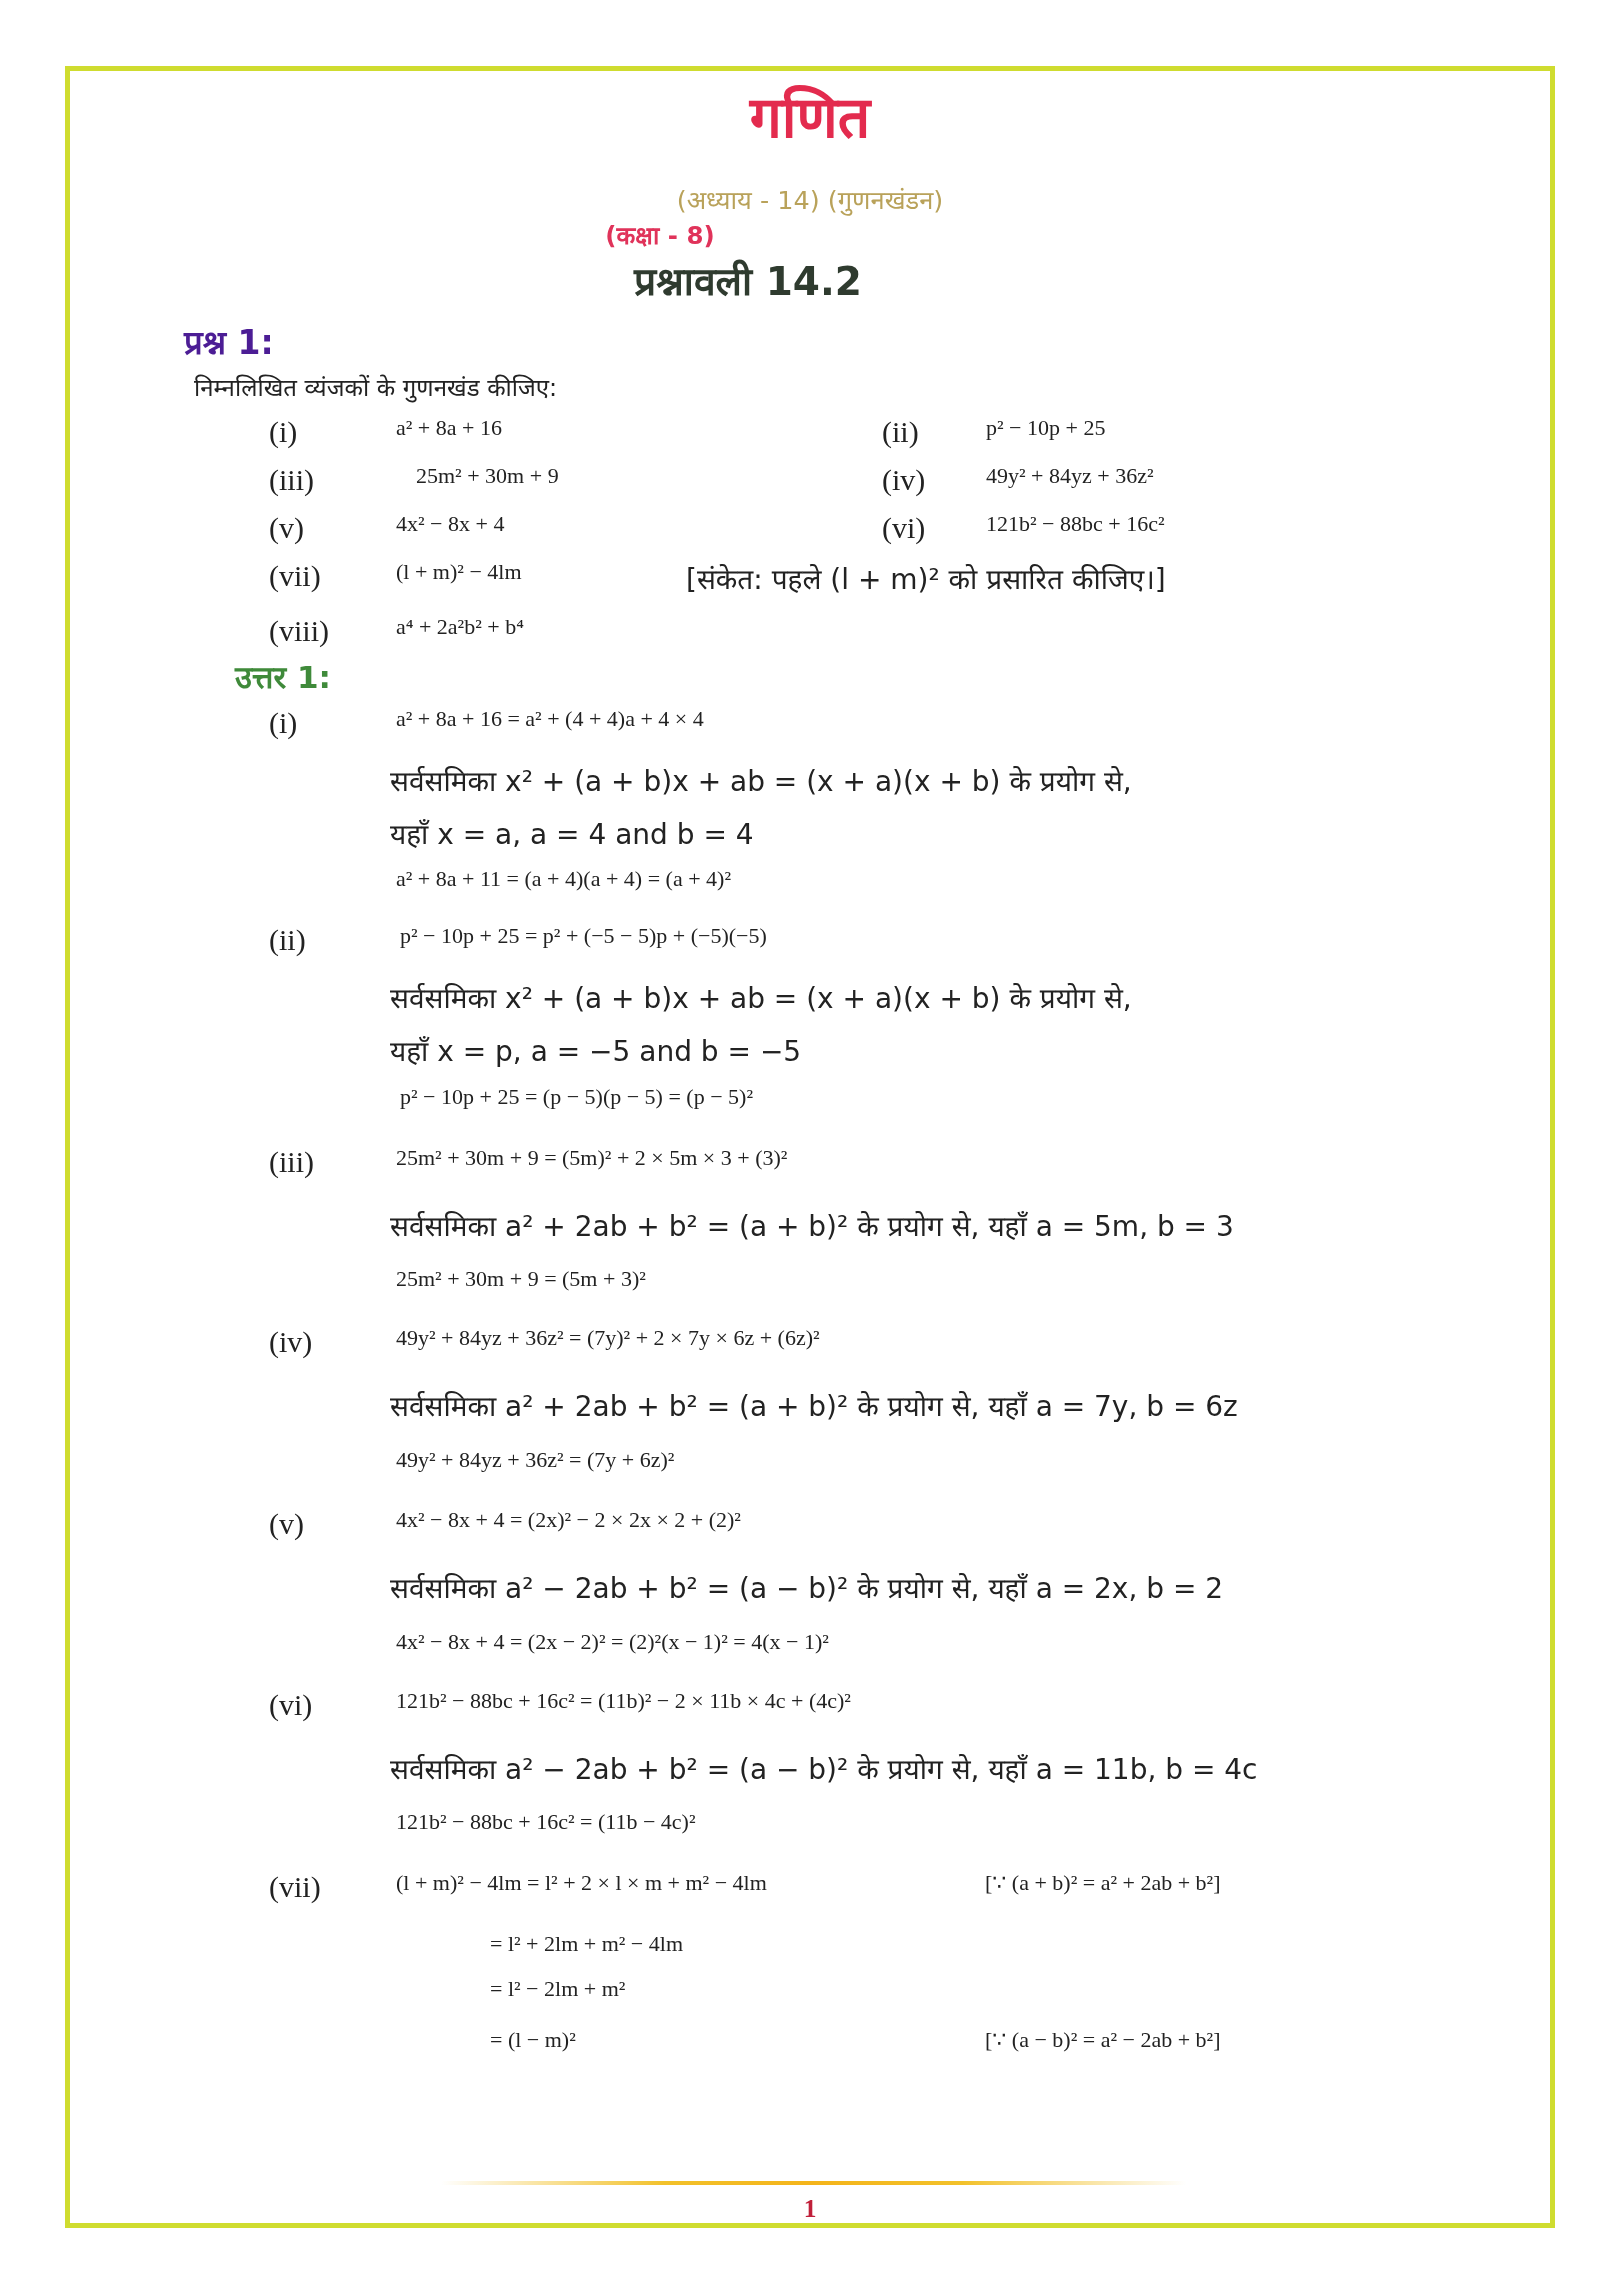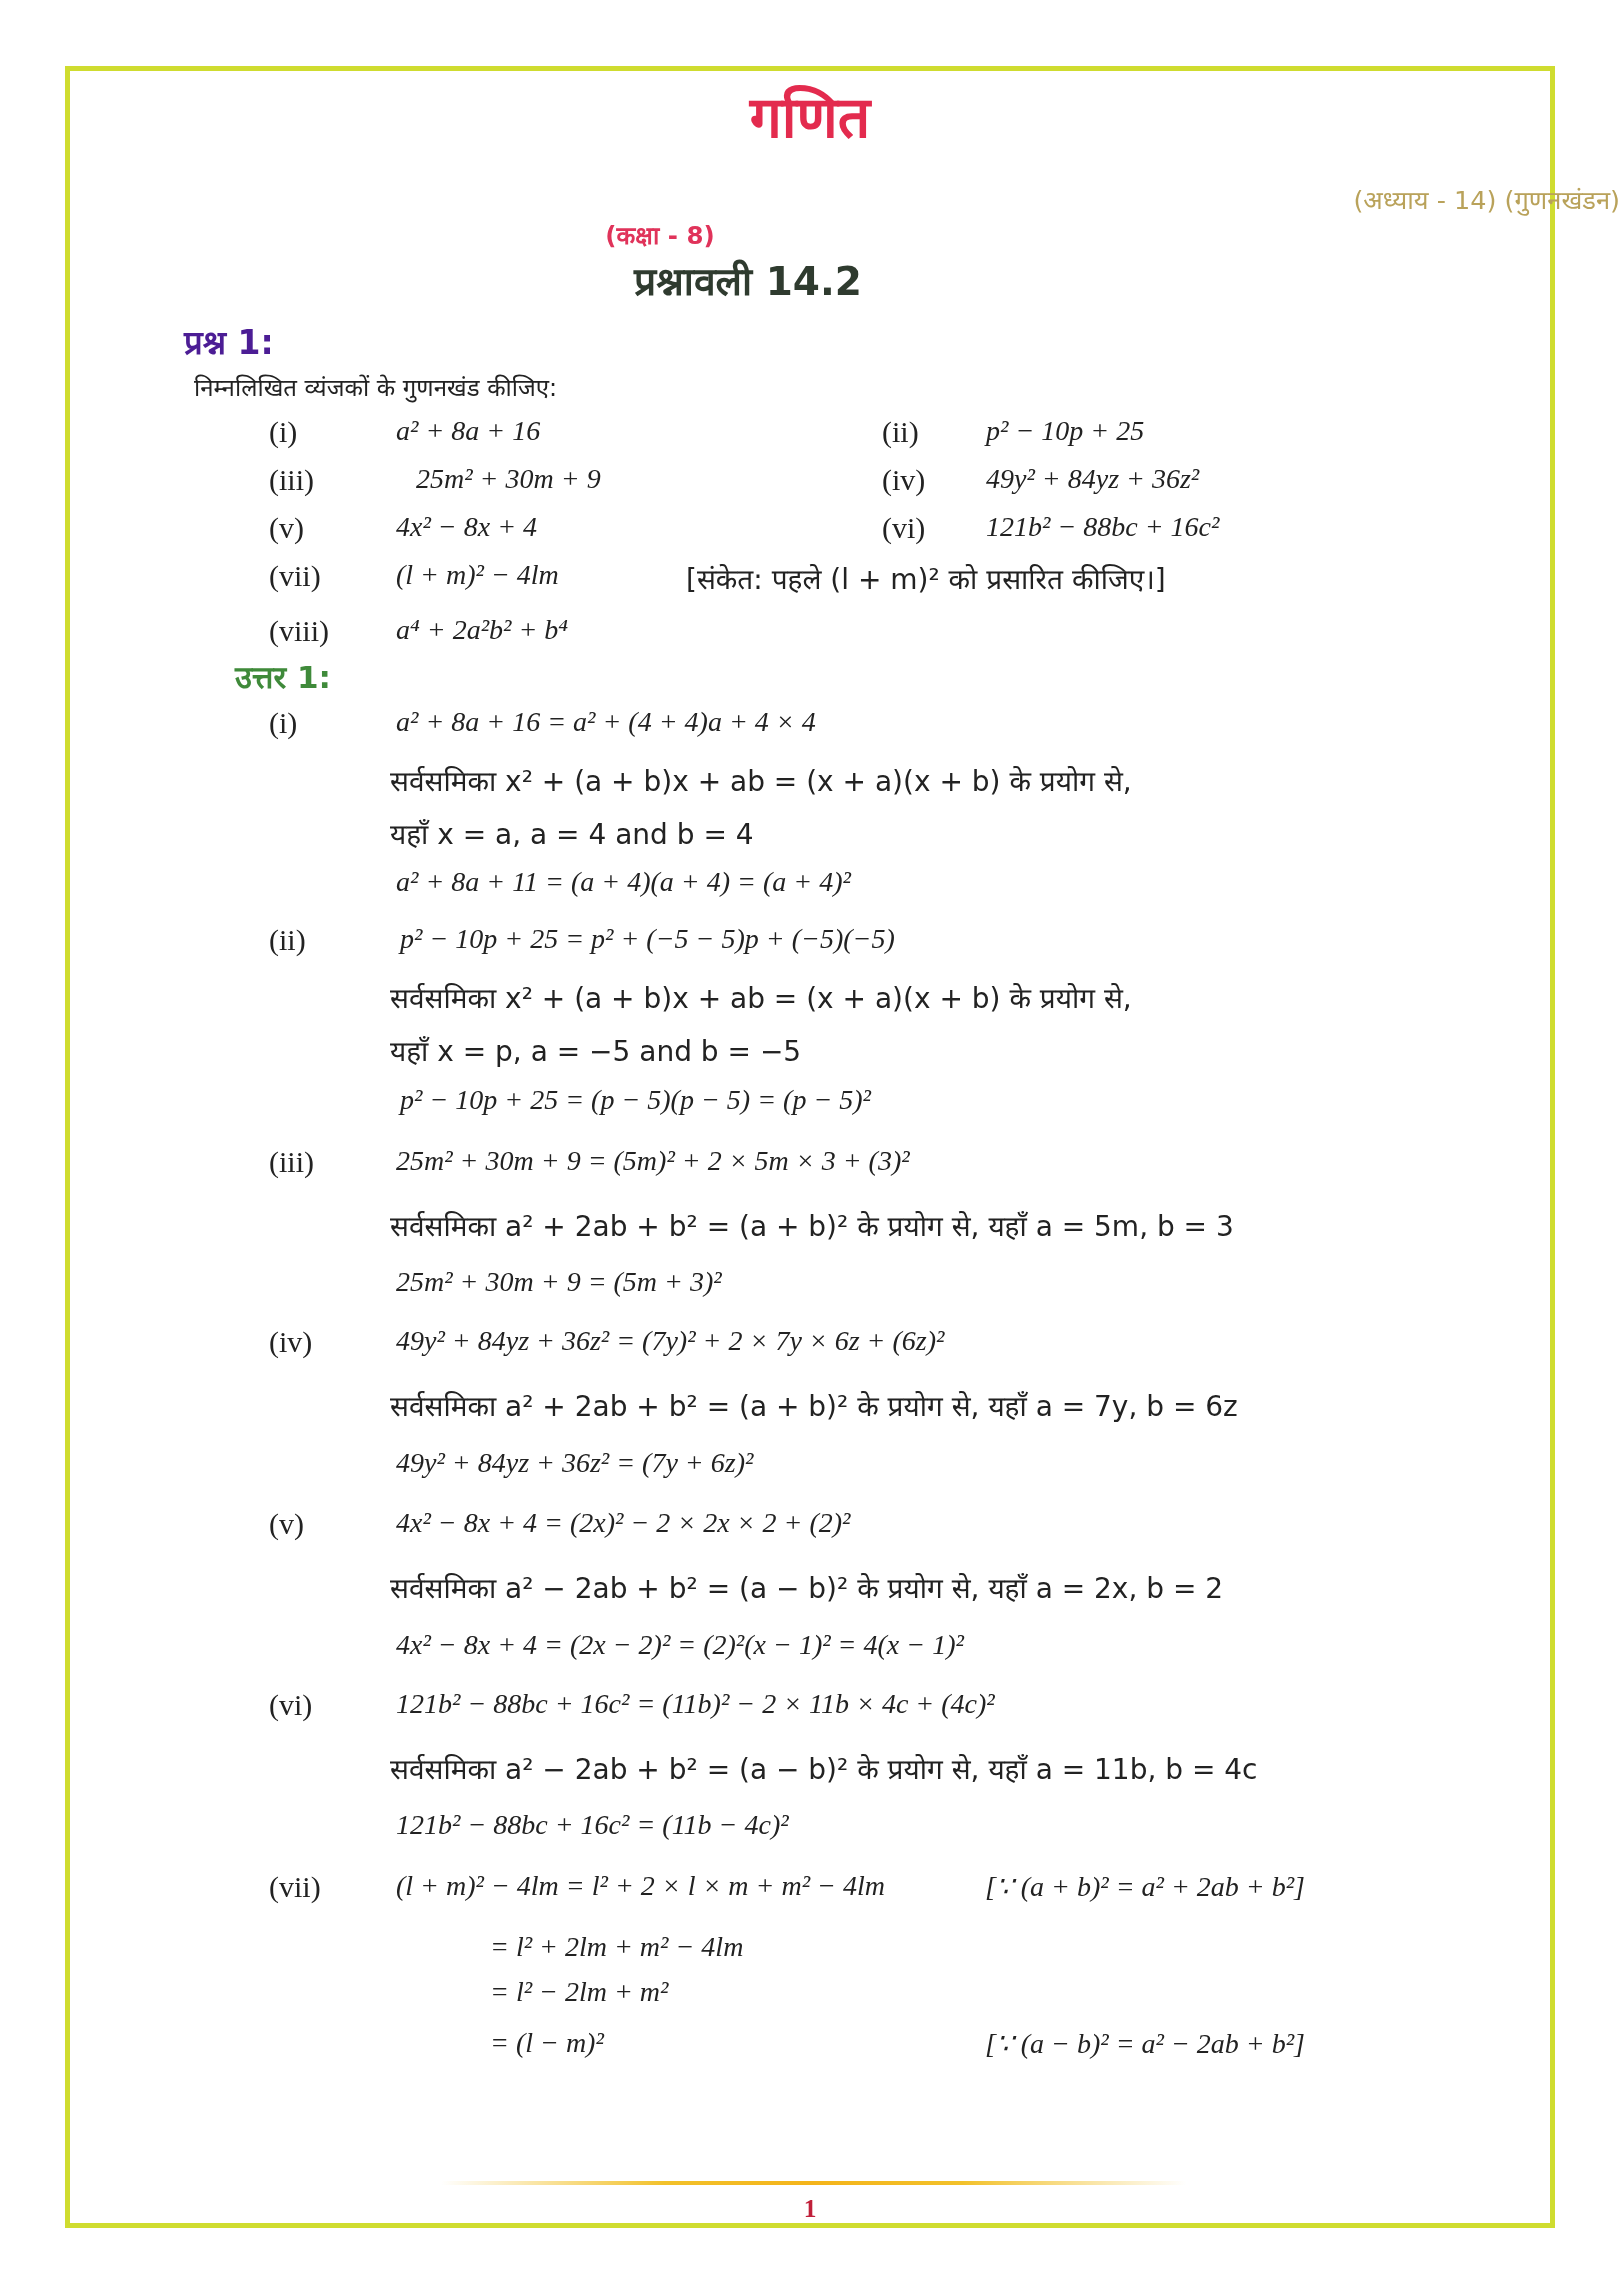--- a/index.html
+++ b/index.html
@@ -3,31 +3,31 @@
 <meta charset="utf-8">
 <style>
   html, body { margin:0; padding:0; background:#ffffff; }
   body { width:1620px; height:2293px; position:relative; overflow:hidden;
          font-family:"Liberation Serif", "DejaVu Serif", serif; color:#222; }
   .frame { position:absolute; left:65px; top:66px; width:1480px; height:2152px;
            border:5.9px solid #cfdc2f; box-sizing:content-box; }
   .abs { position:absolute; white-space:nowrap; }
   .title { left:0; width:1620px; text-align:center; top:76px; font-size:57px; font-weight:bold;
            color:#e32b4e; font-family:"DejaVu Sans", sans-serif; }
-  .chapter { left:0; width:1620px; text-align:right; top:182px; font-size:25.5px; color:#b9a25a;
+  .chapter { left:0; width:1620px; text-align:center; top:182px; font-size:25.5px; color:#b9a25a;
              font-family:"DejaVu Sans", sans-serif; }
   .cls { left:0; width:1320px; text-align:center; top:218px; font-size:24.5px; font-weight:bold; color:#e0335a;
          font-family:"DejaVu Sans", sans-serif; }
   .exercise { left:0; width:1496px; text-align:center; top:253px; font-size:39px; font-weight:bold; color:#2f3b2f;
               font-family:"DejaVu Sans", sans-serif; }
   .qhead { left:184px; top:319px; font-size:33px; font-weight:bold; color:#4c1d95; font-family:"DejaVu Sans", sans-serif; }
   .ahead { left:235px; top:655px; font-size:31px; font-weight:bold; color:#3f8a3a; font-family:"DejaVu Sans", sans-serif; }
   .instr { left:194px; top:370px; font-size:24px; font-family:"DejaVu Sans", sans-serif; }
   .roman { font-size:30px; }
-  .math { font-size:28px; font-style:italic; }
+  .math { font-size:22px; }
   .hi { font-size:28px; font-family:"DejaVu Sans", sans-serif; font-style:normal; }
   .footline { position:absolute; left:441px; top:2181px; width:745px; height:3.9px;
               background:linear-gradient(90deg, rgba(255,255,255,0), #f2c12a 30%, #f4b41a 50%, #f2c12a 70%, rgba(255,255,255,0)); }
   .pageno { left:0; width:1620px; text-align:center; top:2194px; font-size:25.5px; font-weight:bold; color:#c0203a; }
 </style>
 </head>
 <body>
 
 <div class="frame"></div>
 

